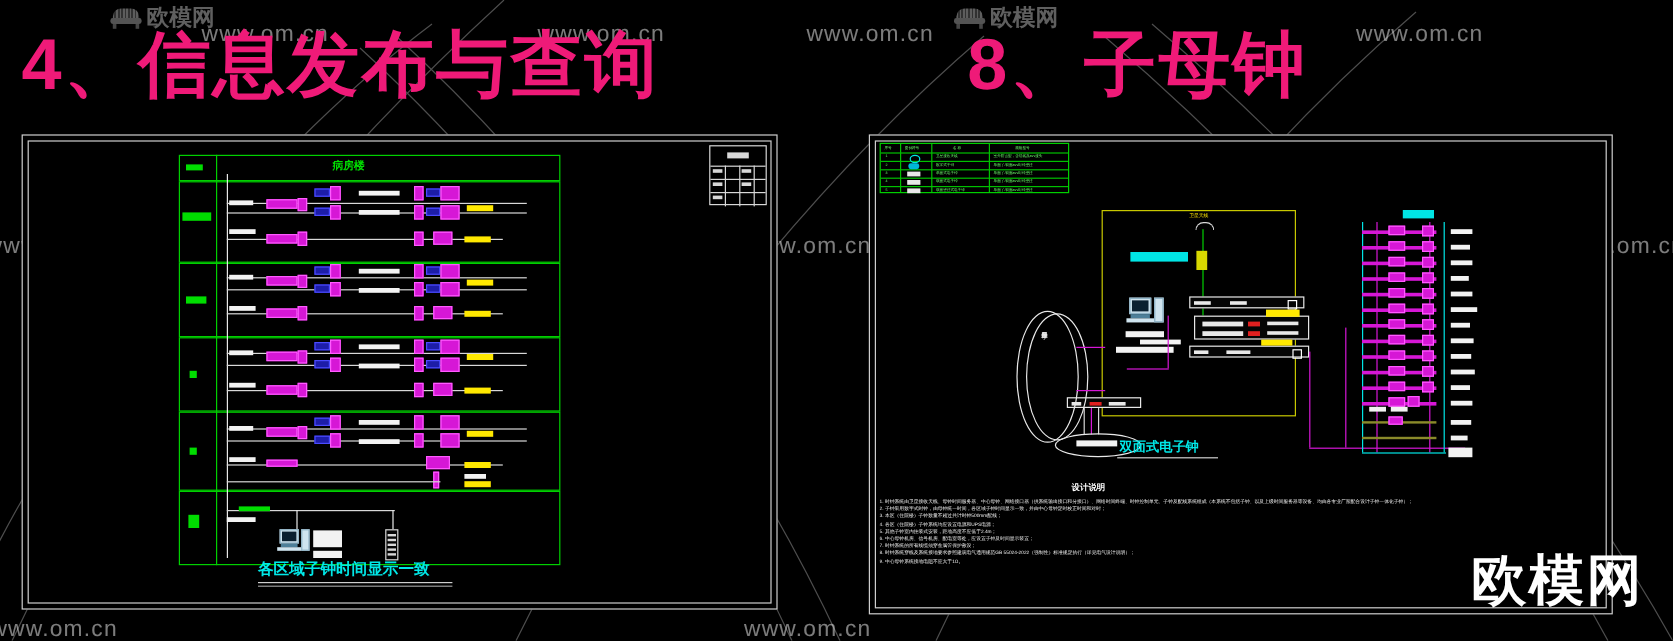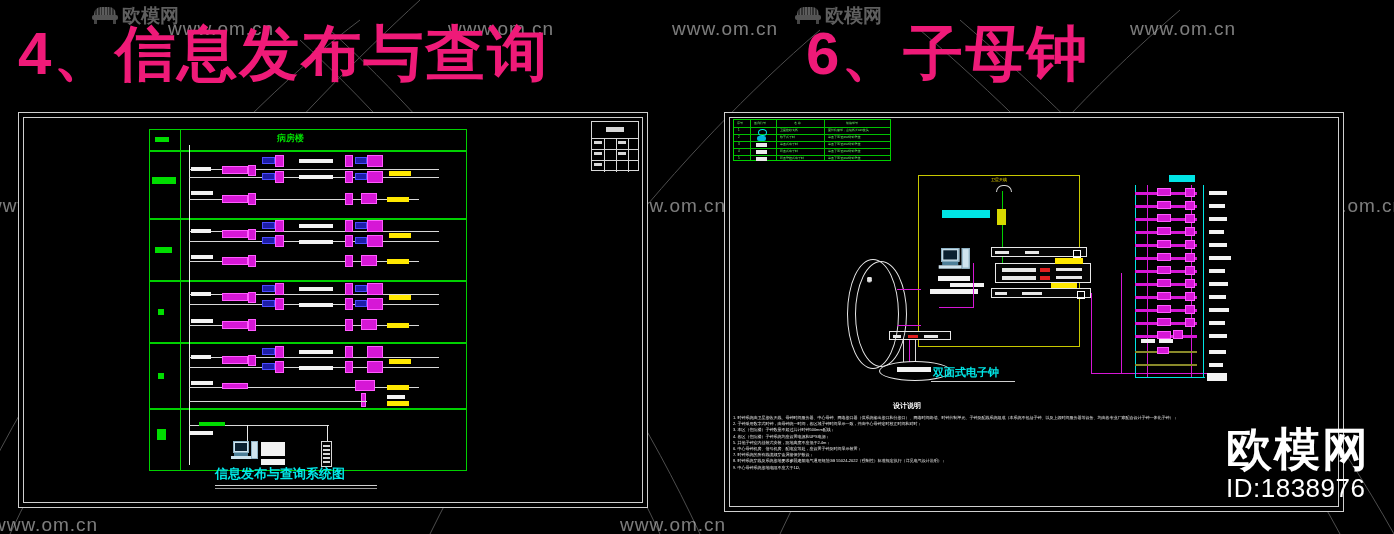--- a/index.html
+++ b/index.html
@@ -186,21 +186,21 @@
   <div class="wm-url" style="left:300px;top:195px;">www.om.cn</div>
   <div class="wm-url" style="left:1298px;top:195px;">www.om.cn</div>
   <div class="wm-url" style="left:620px;top:195px;">www.om.cn</div>
   <div class="wm-url" style="left:140px;top:368px;">www.om.cn</div>
   <div class="wm-url" style="left:812px;top:368px;">www.om.cn</div>
   <div class="wm-url" style="left:-8px;top:514px;">www.om.cn</div>
   <div class="wm-url" style="left:620px;top:514px;">www.om.cn</div>
 </div>
 
 <div id="title-left" class="title">4、信息发布与查询</div>
-<div id="title-right" class="title">6、子母钟</div>
+<div id="title-right" class="title">8、子母钟</div>
 
 <div id="sheet-left" class="sheet">
   <div class="inner-frame"></div>
 
   <div class="tblock" style="left:572px;top:8px;width:48px;height:50px;">
     <i style="left:0;top:16px;width:100%;height:1px;"></i>
     <i style="left:0;top:27px;width:100%;height:1px;"></i>
     <i style="left:0;top:38px;width:100%;height:1px;"></i>
     <i style="left:12px;top:16px;width:1px;height:34px;"></i>
     <i style="left:24px;top:16px;width:1px;height:34px;"></i>
@@ -355,21 +355,21 @@
     <div class="wtag" style="left:112px;top:330px;width:24px;height:6px;"></div>
     <div class="rack" style="left:172px;top:312px;width:11px;height:26px;">
       <i style="top:3px;"></i>
         <i style="top:7px;"></i>
         <i style="top:11px;"></i>
         <i style="top:15px;"></i>
         <i style="top:19px;"></i>
     </div>
   </div>
 
-  <div class="cyan-caption" style="left:196px;top:352px;font-size:13px;">信息发布与查询系统图</div>
+  <div class="cyan-caption" style="left:196px;top:352px;font-size:13px;">各区域子钟时间显示一致</div>
   <div style="position:absolute;left:196px;top:372px;width:162px;height:1px;background:#cfcfcf;"></div>
   <div style="position:absolute;left:196px;top:375px;width:162px;height:1px;background:#9a9a9a;"></div>
 </div>
 
 <div id="sheet-right" class="sheet">
   <div class="inner-frame"></div>
 
   <div class="legend-tbl" style="left:8px;top:6px;width:158px;height:42px;">
     <div class="lrow" style="top:7px;"></div>
     <div class="lrow" style="top:14px;"></div>
@@ -580,14 +580,13 @@
     <div class="notes" style="position:relative;overflow:hidden;">5. 其他子钟室内挂装式安装，距地高度不应低于2.4m；</div>
     <div class="notes" style="position:relative;overflow:hidden;">6. 中心母钟机房、信号机房、配电室等处，应设置子钟及时间显示装置；</div>
     <div class="notes" style="position:relative;overflow:hidden;">7. 时钟系统的所有线缆须穿金属管保护敷设；</div>
     <div class="notes" style="position:relative;overflow:hidden;">8. 时钟系统穿线及系统接地要求参照建筑电气通用规范GB 55024-2022（强制性）标准规定执行（详见电气设计说明）；</div>
     <div class="notes" style="position:relative;overflow:hidden;">9. 中心母钟系统接地电阻不应大于1Ω。</div>
   </div>
 </div>
 
 <div id="brand-wm">
   <div class="b1">欧模网</div>
-  <div class="b2">ID:1838976</div>
 </div>
 
 </body></html>

